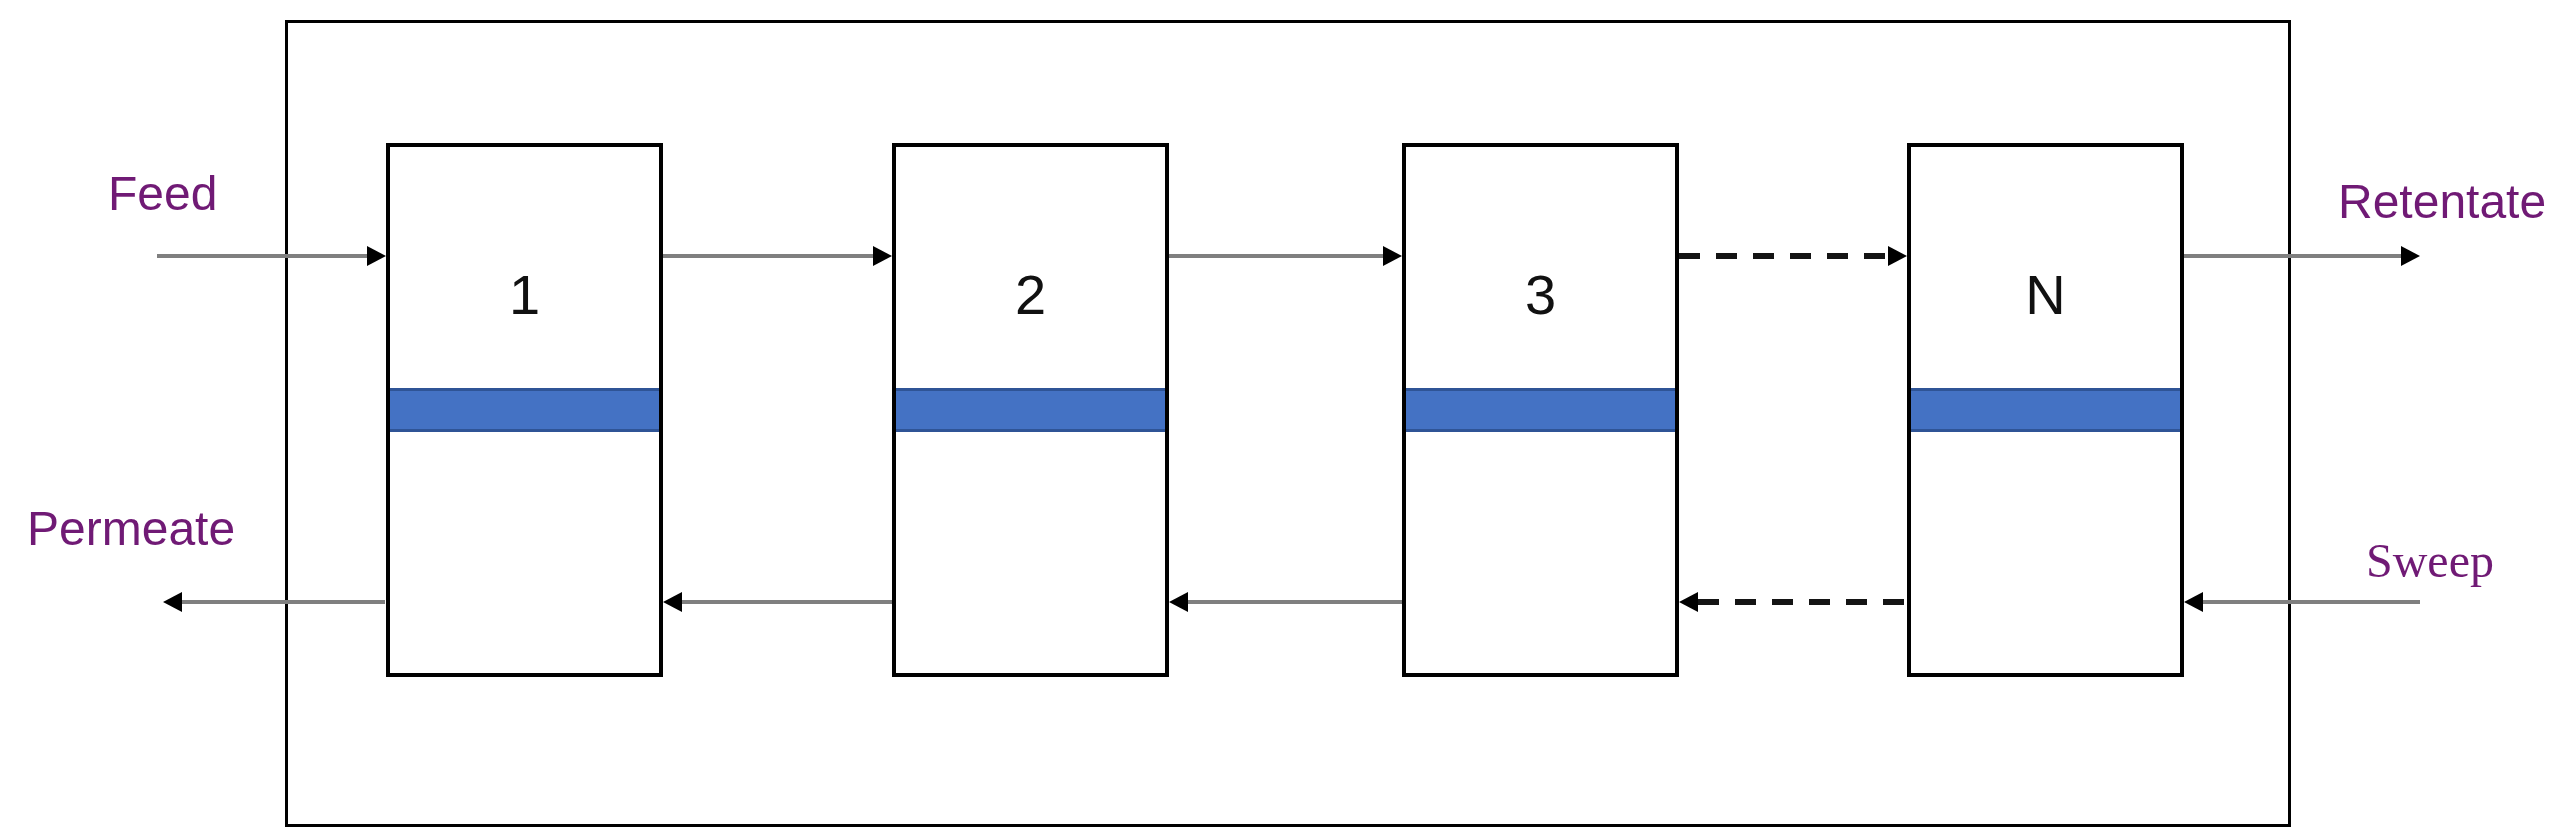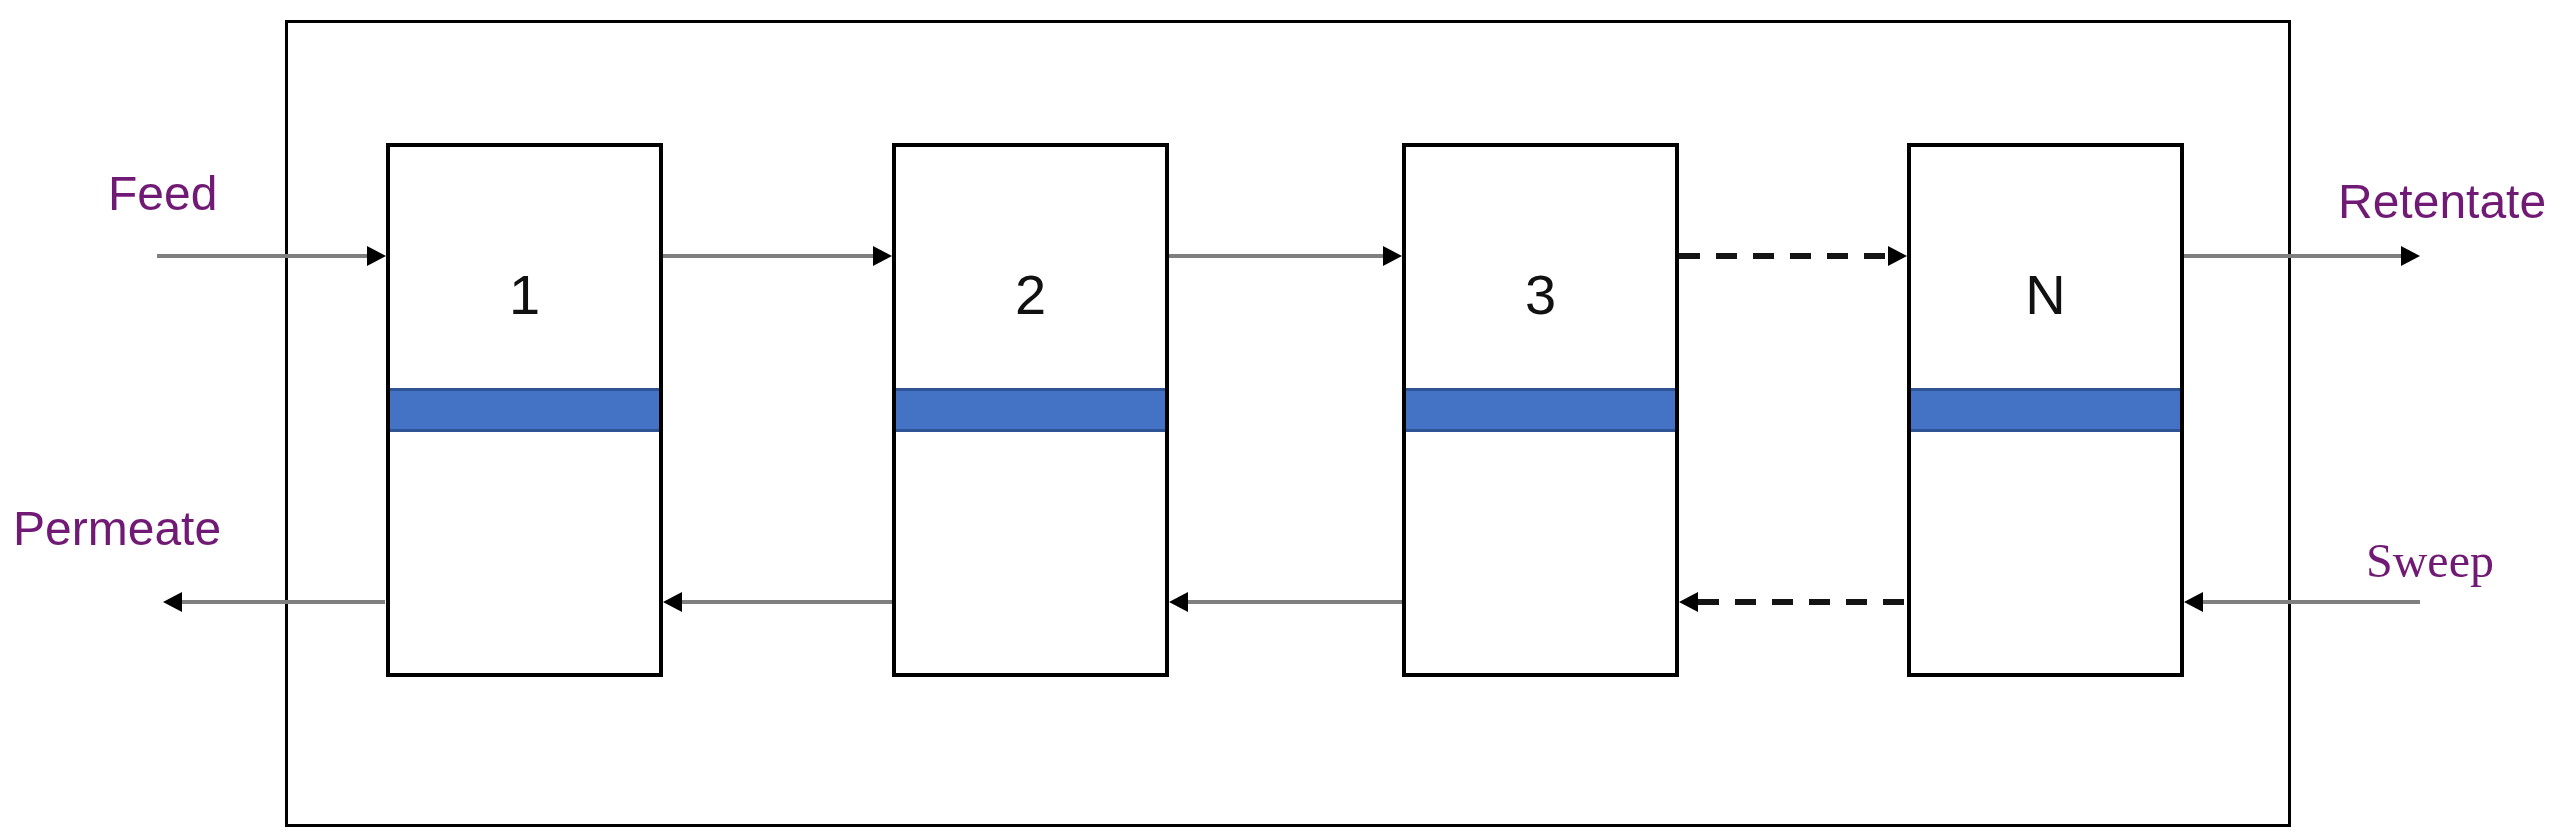--- a/index.html
+++ b/index.html
@@ -64,21 +64,21 @@
   }
   
   .flow-label {
     position: absolute;
     font-size: 48px;
     color: #701a75;
     white-space: nowrap;
   }
   .feed-label      { left: 108px;  top: 166px; }
   .retentate-label { left: 2338px; top: 140px; margin-top: 34px; }
-  .permeate-label  { left: 13px;   top: 501px; }
+  .permeate-label  { left: 27px;   top: 501px; }
   .sweep-label     { left: 2366px; top: 533px; font-family: Liberation Serif, serif; }
   
   .arrow {
     position: absolute;
     height: 24px;
     display: flex;
     align-items: center;
   }
   .arrow .shaft {
     flex: 1;

